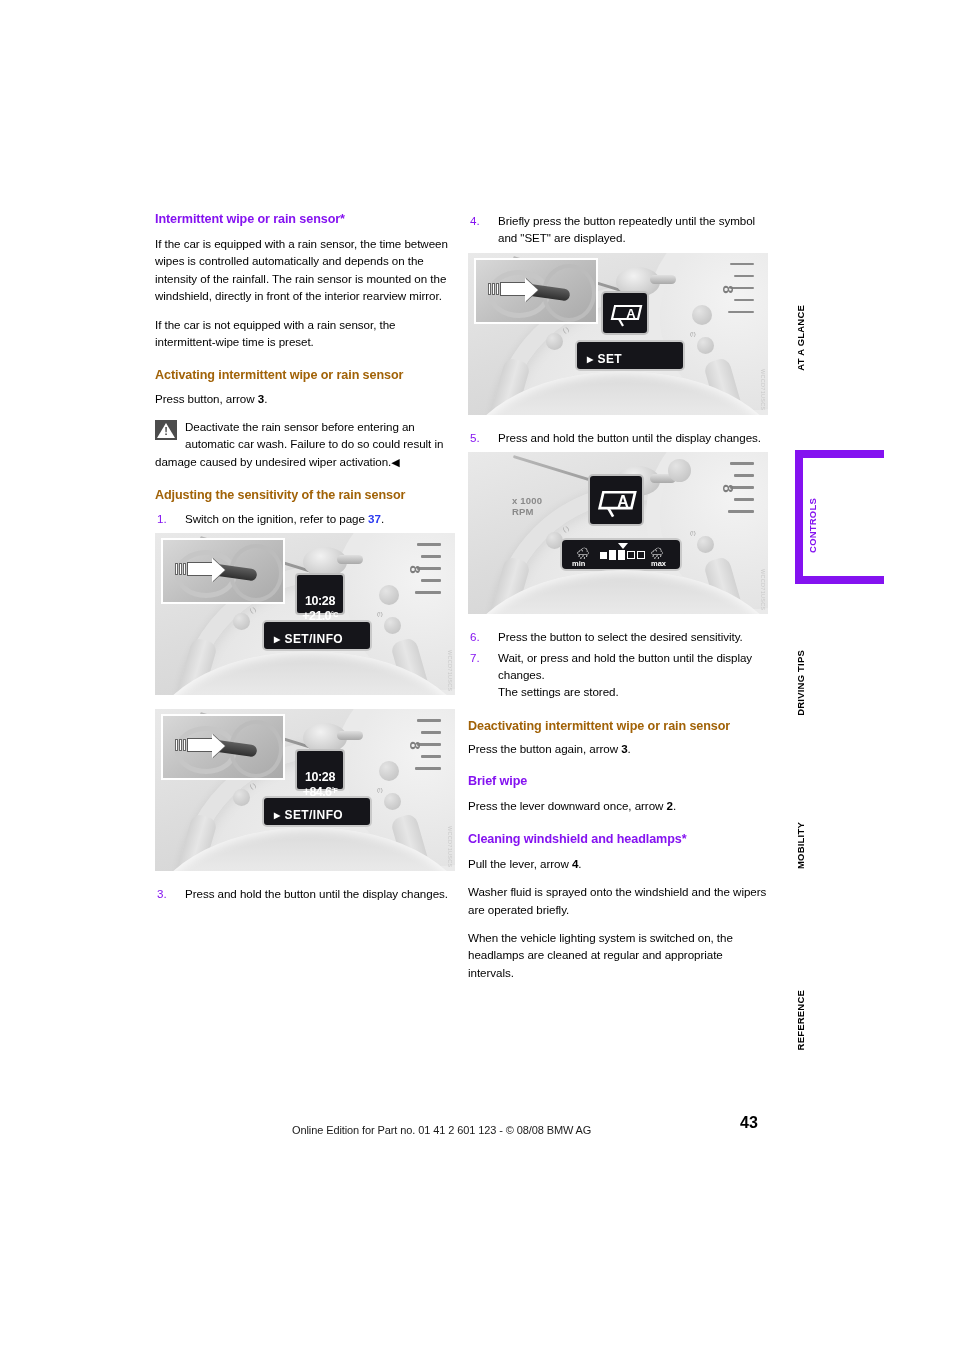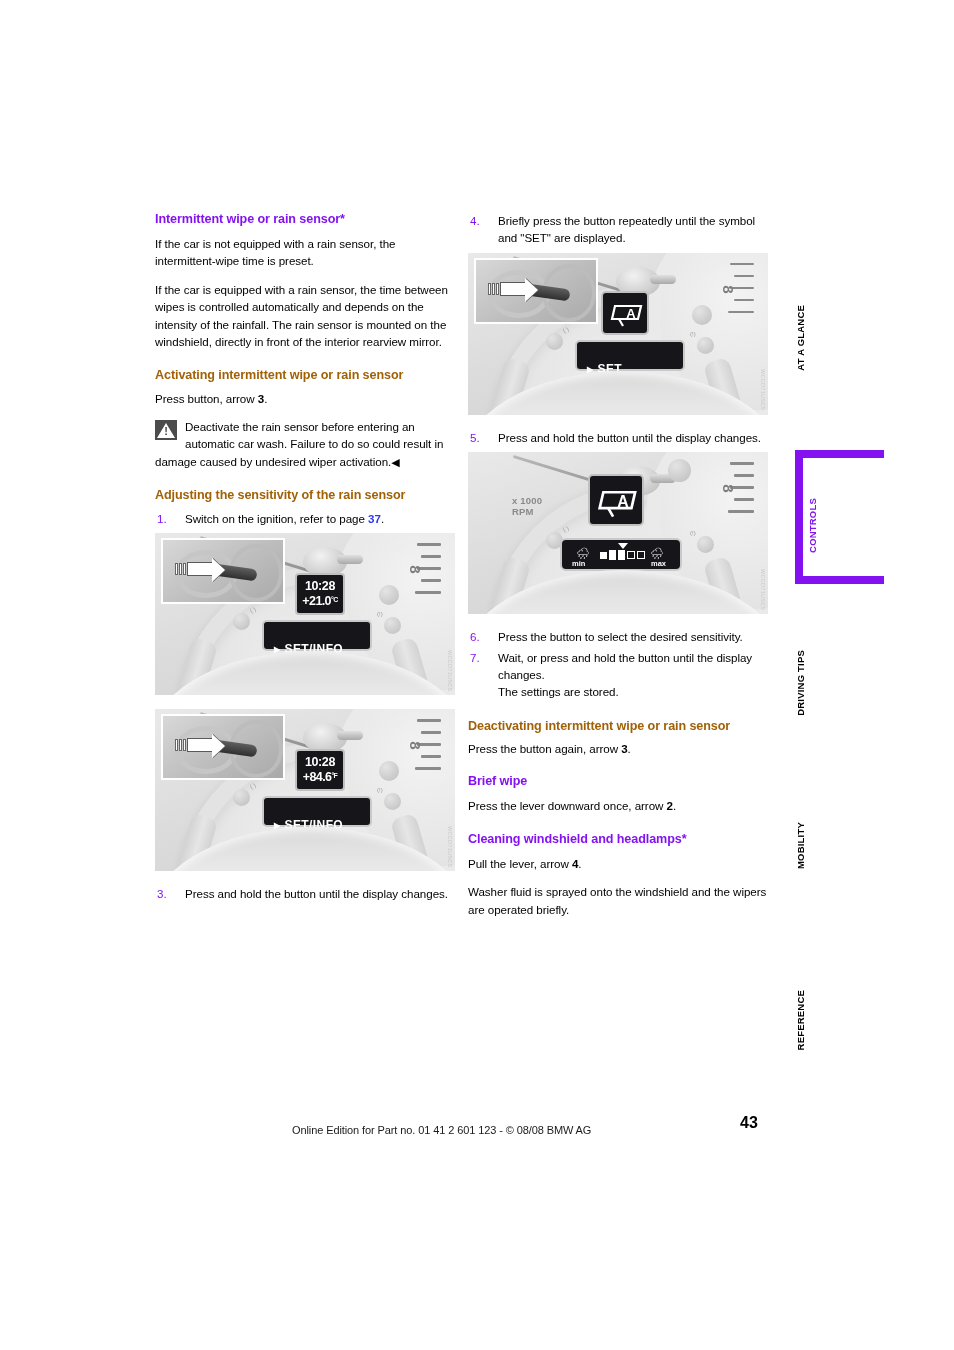--- a/index.html
+++ b/index.html
@@ -244,21 +244,21 @@
   
   .lcd-temp {
     position: absolute;
     left: 140px; top: 40px;
     width: 50px; height: 42px;
     background: #15151a;
     border: 2px solid #c0c0c0;
     border-radius: 4px;
     color: #ffffff;
     text-align: center;
-    padding-top: 3px;
+    padding-top: 18px;
   }
   .lcd-temp .time {
     font-size: 12.5px;
     font-weight: bold;
     letter-spacing: -0.4px;
     line-height: 1.28;
   }
   .lcd-temp .temp {
     font-size: 12.5px;
     font-weight: bold;
@@ -274,21 +274,21 @@
     position: absolute;
     left: 107px; top: 87px;
     width: 110px; height: 31px;
     background: #15151a;
     border-radius: 5px;
     border: 2px solid #c9c9c9;
     color: #ffffff;
     font-size: 12px;
     font-weight: bold;
     letter-spacing: 0.4px;
-    padding: 20px 0 0 10px;
+    padding: 10px 0 0 10px;
   }
   .lcd-bar .play { font-size: 8px; margin-right: 4px; vertical-align: 1px; }
 
   .lcd-sym {
     position: absolute;
     left: 133px; top: 38px;
     width: 48px; height: 44px;
     background: #15151a;
     border: 2px solid #c0c0c0;
     border-radius: 5px;
@@ -467,22 +467,22 @@
 </style>
 </head>
 <body>
 
 <div class="page">
 
   <div class="col col-left">
 
     <h2 class="head">Intermittent wipe or rain sensor*</h2>
 
+    <p class="body">If the car is equipped with a rain sensor, the time between wipes is controlled automatically and depends on the intensity of the rainfall. The rain sensor is mounted on the windshield, directly in front of the interior rearview mirror.</p>
     <p class="body">If the car is not equipped with a rain sensor, the intermittent-wipe time is preset.</p>
-    <p class="body">If the car is equipped with a rain sensor, the time between wipes is controlled automatically and depends on the intensity of the rainfall. The rain sensor is mounted on the windshield, directly in front of the interior rearview mirror.</p>
 
     <h3 class="subhead">Activating intermittent wipe or rain sensor</h3>
 
     <p class="body"><span>Press button, arrow </span><b class="arrownum">3</b><span>.</span></p>
 
     <div class="note">
       <span class="warn-icon">
           <span class="bang">!</span>
         </span><span>Deactivate the rain sensor before entering an automatic car wash. Failure to do so could result in damage caused by undesired wiper activation.</span><span class="tri-left">◀</span>
     </div>
@@ -720,20 +720,21 @@
 
     <p class="body"><span>Press the button again, arrow </span><b class="arrownum">3</b><span>.</span></p>
 
     <h2 class="head" style="margin-top:17px;">Brief wipe</h2>
     <p class="body"><span>Press the lever downward once, arrow </span><b class="arrownum">2</b><span>.</span></p>
 
     <h2 class="head" style="margin-top:17px;">Cleaning windshield and headlamps*</h2>
     <p class="body"><span>Pull the lever, arrow </span><b class="arrownum">4</b><span>.</span></p>
 
     <p class="body">Washer fluid is sprayed onto the windshield and the wipers are operated briefly.</p>
+    <p class="body">When the vehicle lighting system is switched on, the headlamps are cleaned at regular and appropriate intervals.</p>
   </div>
 
   <div class="rail">
     <div class="rail-item" style="top:305px;">AT A GLANCE</div>
 
     <div class="rail-box">
       <div class="inner"></div>
     </div>
     <div class="rail-item active" style="top:498px; left:12px;">CONTROLS</div>
 

